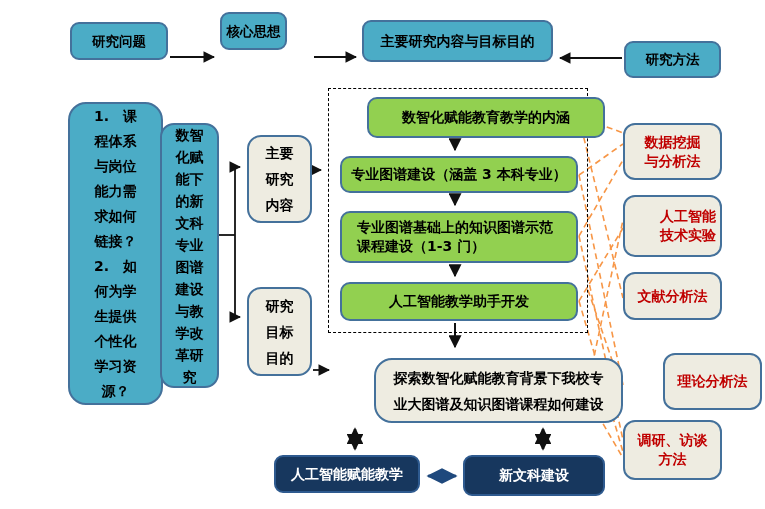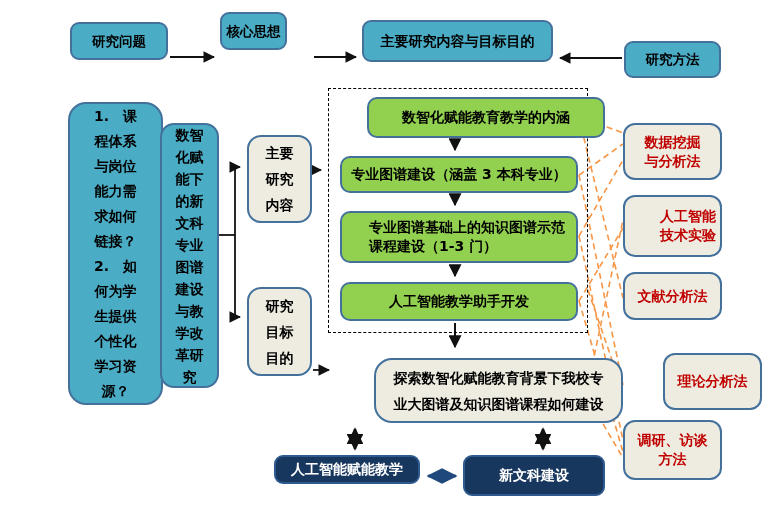--- a/index.html
+++ b/index.html
@@ -18,21 +18,21 @@
     text-align:center; font-weight:bold; color:#000;
     font-size:13.5px; line-height:1.35;
   }
   .teal{ background:var(--teal); border-radius:9px; }
   .cream{ background:var(--cream); border-radius:14px; }
   .green{ background:var(--green); border-radius:10px; font-size:14px; }
   .navy{ background:var(--navy); border-color:var(--navy_border); color:#fff; border-radius:9px; font-size:14px; }
   .method{ background:var(--cream); border-radius:12px; color:var(--red_text); font-size:14px; }
   .pre{ white-space:pre-line; }
   .tallround{ border-radius:18px; }
-  .leftalign{ text-align:left; justify-content:flex-start; padding-left:27px; }
+  .leftalign{ text-align:left; justify-content:flex-start; padding-left:15px; }
   .dashed-rect{
     position:absolute; box-sizing:border-box;
     border:1.6px dashed #000; background:transparent;
   }
   svg.layer{ position:absolute; left:0; top:0; pointer-events:none; }
 </style>
 </head>
 <body>
 
 <div id="canvas">
@@ -140,21 +140,21 @@
 
   <div class="box green" style="left:340px;top:97px;width:238px;height:41px;margin-left:27px;">数智化赋能教育教学的内涵</div>
   <div class="box green" style="left:340px;top:156px;width:238px;height:37px;">专业图谱建设（涵盖 3 本科专业）</div>
   <div class="box green pre leftalign" style="left:340px;top:211px;width:238px;height:52px;">专业图谱基础上的知识图谱示范
 课程建设（1-3 门）</div>
   <div class="box green" style="left:340px;top:282px;width:238px;height:39px;">人工智能教学助手开发</div>
 
   <div class="box cream pre tallround" style="left:338px;top:358px;width:249px;height:65px;font-size:14px;line-height:26px;margin-left:36px;">探索数智化赋能教育背景下我校专
 业大图谱及知识图谱课程如何建设</div>
 
-  <div class="box navy" style="left:274px;top:455px;width:146px;height:29px;">人工智能赋能教学</div>
+  <div class="box navy" style="left:274px;top:455px;width:146px;height:38px;">人工智能赋能教学</div>
   <div class="box navy" style="left:463px;top:455px;width:142px;height:41px;">新文科建设</div>
 
   <div class="box method pre" style="left:623px;top:123px;width:99px;height:57px;">数据挖掘
 与分析法</div>
   <div class="box method pre" style="left:623px;top:195px;width:99px;height:62px;padding-left:31px;">人工智能
 技术实验</div>
   <div class="box method" style="left:623px;top:272px;width:99px;height:48px;">文献分析法</div>
   <div class="box method" style="left:623px;top:353px;width:99px;height:57px;margin-left:40px;">理论分析法</div>
   <div class="box method pre" style="left:623px;top:420px;width:99px;height:60px;">调研、访谈
 方法</div>

